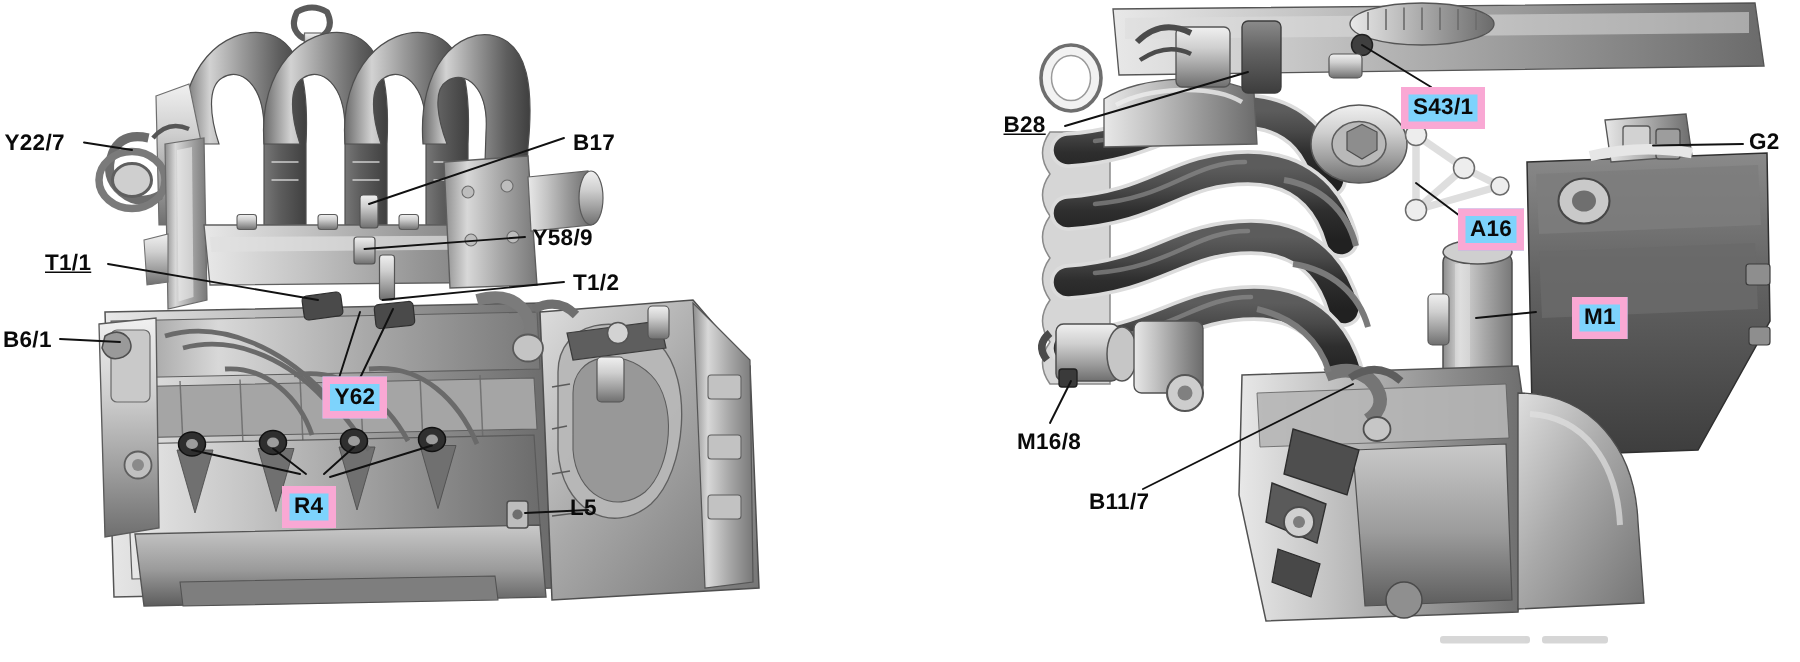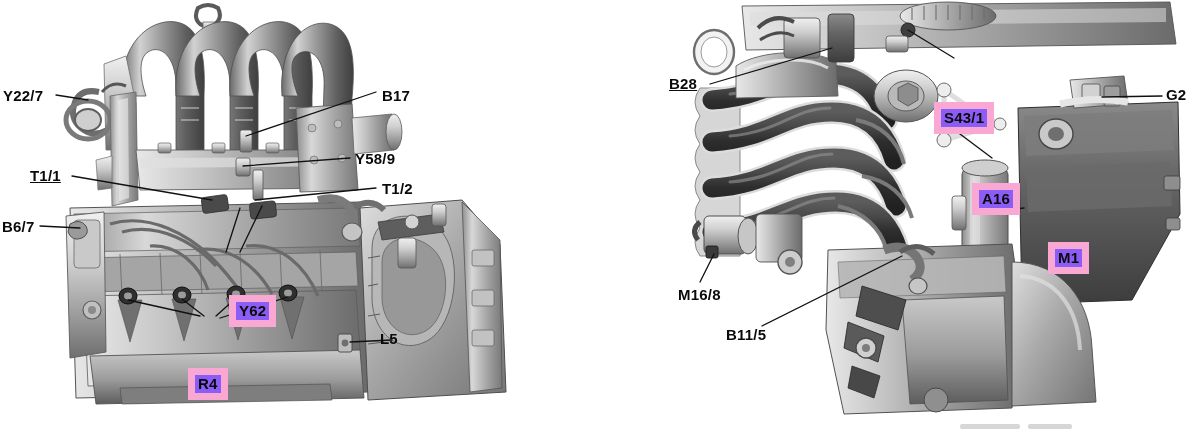--- a/index.html
+++ b/index.html
@@ -29,24 +29,23 @@
     position: absolute;
     font-family: "Liberation Sans", sans-serif;
     font-weight: bold;
     font-size: 15px;
     color: #0a0a0a;
     white-space: nowrap;
     letter-spacing: 0.2px;
     line-height: 1;
   }
   .callout.boxed {
-    background: #8b5cf6;
-    border: 7px solid #f9a8d4;
+    background: #7dd3fc;
+    border: 5px solid #f9a8d4;
     padding: 1px 3px 2px 3px;
-    margin-top: 44px;
   }
   .callout.plain {
     background: transparent;
   }
 </style>
 </head>
 <body>
 
 <div id="page">
 
@@ -448,26 +447,26 @@
       <line x1="700" y1="282" x2="714" y2="254"></line>
       <line x1="762" y1="326" x2="902" y2="256"></line>
     </g>
   </svg>
 
   <div class="callout plain" style="left:3px; top:88px;">Y22/7</div>
   <div class="callout plain" style="left:382px; top:88px;">B17</div>
   <div class="callout plain" style="left:355px; top:151px;">Y58/9</div>
   <div class="callout plain" style="left:30px; top:168px;text-decoration:underline;">T1/1</div>
   <div class="callout plain" style="left:382px; top:181px;">T1/2</div>
-  <div class="callout plain" style="left:2px; top:219px;">B6/7</div>
-  <div class="callout boxed" style="left:229px; top:251px;text-align:right;">Y62</div>
+  <div class="callout plain" style="left:2px; top:219px;">B6/1</div>
+  <div class="callout boxed" style="left:215px; top:251px;text-align:right;">Y62</div>
   <div class="callout boxed" style="left:188px; top:324px;">R4</div>
   <div class="callout plain" style="left:380px; top:331px;">L5</div>
 
   <div class="callout plain" style="left:669px; top:76px;text-decoration:underline;">B28</div>
   <div class="callout boxed" style="left:934px; top:58px;">S43/1</div>
   <div class="callout plain" style="left:1166px; top:87px;">G2</div>
   <div class="callout boxed" style="left:972px; top:139px;">A16</div>
   <div class="callout boxed" style="left:1048px; top:198px;">M1</div>
   <div class="callout plain" style="left:678px; top:287px;">M16/8</div>
-  <div class="callout plain" style="left:726px; top:327px;">B11/5</div>
+  <div class="callout plain" style="left:726px; top:327px;">B11/7</div>
 
 </div>
 
 </body></html>

